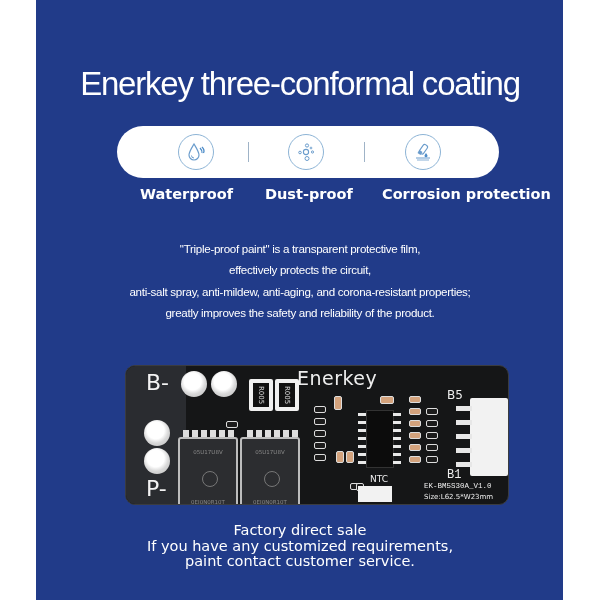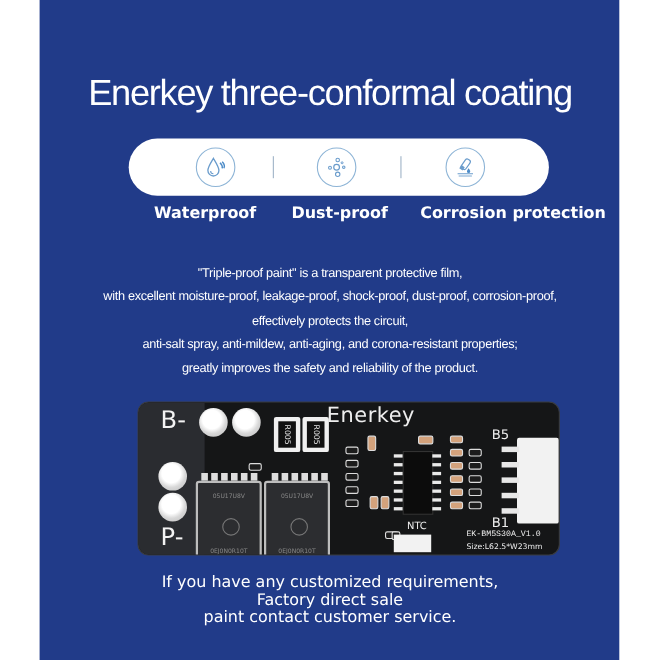--- a/index.html
+++ b/index.html
@@ -69,21 +69,20 @@
     <line x1="5" y1="19" x2="17" y2="19" stroke="#6a9ccc" stroke-width="0.8"></line>
   </svg>
 </div>
 
 <div class="feat" style="left:140px;text-align:center;">Waterproof</div>
 <div class="feat" style="left:265px;">Dust-proof</div>
 <div class="feat" style="left:382px;">Corrosion protection</div>
 
 <div class="desc">
   <div>"Triple-proof paint" is a transparent protective film,</div>
-  <div>with excellent moisture-proof, leakage-proof, shock-proof, dust-proof, corrosion-proof,</div>
   <div>effectively protects the circuit,</div>
   <div>anti-salt spray, anti-mildew, anti-aging, and corona-resistant properties;</div>
   <div>greatly improves the safety and reliability of the product.</div>
 </div>
 
 <div class="pcb">
   <div class="shade"></div>
 
   <div class="lbl" style="left:20px;top:6px;">B-</div>
   <div class="lbl" style="left:20px;top:112px;">P-</div>
@@ -167,33 +166,33 @@
   <div class="smd o" style="left:283px;top:78px;"></div>
   <div class="smd o" style="left:283px;top:90px;"></div>
   <div class="smd" style="left:300px;top:42px;"></div>
   <div class="smd" style="left:300px;top:54px;"></div>
   <div class="smd" style="left:300px;top:66px;"></div>
   <div class="smd" style="left:300px;top:78px;"></div>
   <div class="smd" style="left:300px;top:90px;"></div>
   <div class="smd" style="left:230px;top:117px;width:8px;height:8px;"></div>
 
   <div class="txt" style="left:321px;top:22px;font-size:12px;">B5</div>
-  <div class="txt" style="left:321px;top:102px;font-size:12px;">B1</div>
+  <div class="txt" style="left:321px;top:102px;font-size:12px;font-family:Liberation Mono, monospace;">B1</div>
   <div class="conn" style="left:344px;top:32px;">
     <i style="top:8px;"></i>
       <i style="top:22px;"></i>
       <i style="top:36px;"></i>
       <i style="top:50px;"></i>
       <i style="top:64px;"></i>
   </div>
 
   <div class="txt" style="left:244px;top:108px;font-size:9px;">NTC</div>
   <div style="position:absolute;left:232px;top:120px;width:34px;height:16px;background:#f2f2f2;"></div>
 
   <div class="txt" style="left:298px;top:116px;font-size:7.5px;font-family:Liberation Mono, monospace;">EK-BM5S30A_V1.0</div>
   <div class="txt" style="left:298px;top:127px;font-size:7px;">Size:L62.5*W23mm</div>
 </div>
 
 <div class="footer">
+  <div>Factory direct sale</div>
   <div>If you have any customized requirements,</div>
-  <div>Factory direct sale</div>
   <div>paint contact customer service.</div>
 </div>
 
 </body></html>

